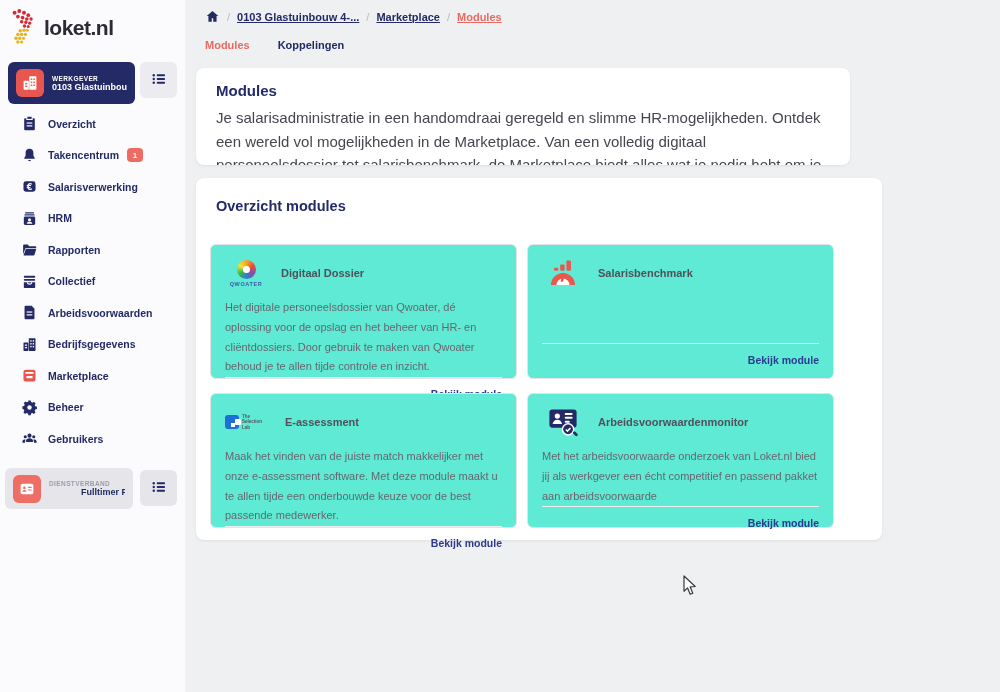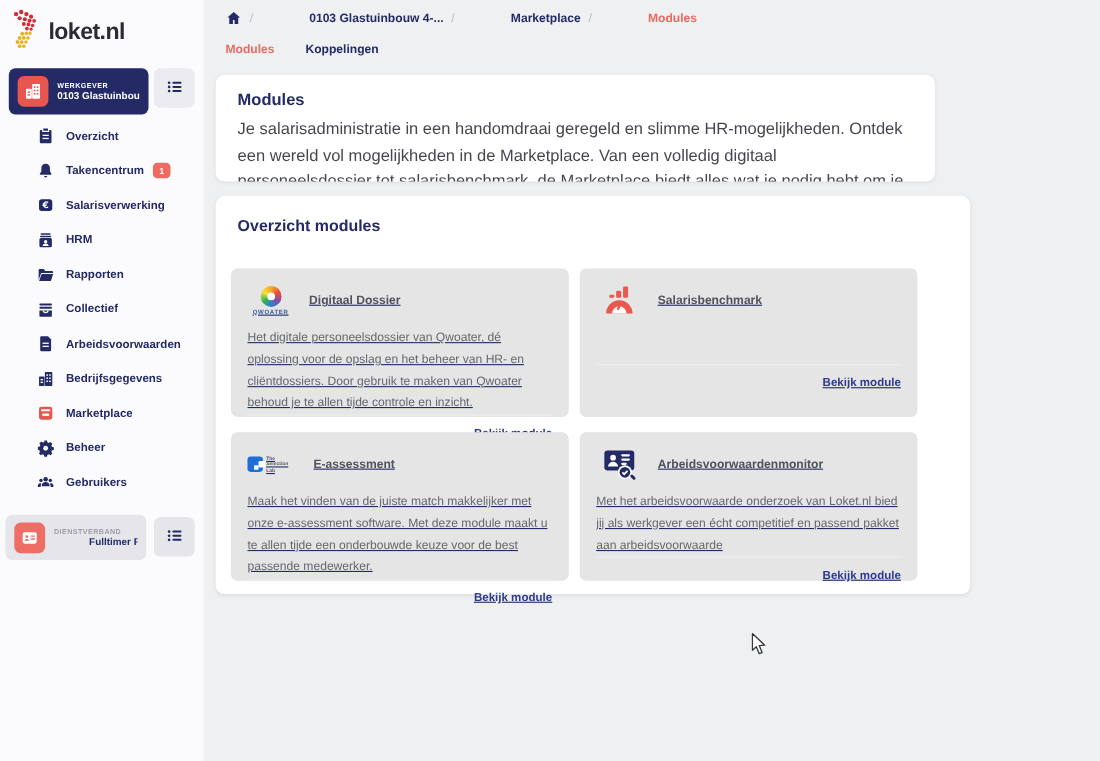--- a/index.html
+++ b/index.html
@@ -25,53 +25,53 @@
   .ctx-lines { display:flex; flex-direction:column; overflow:hidden; }
   .ctx-type { font-size:6.5px; letter-spacing:0.4px; color:#ffffff; font-weight:700; }
   .ctx-name { font-size:9px; font-weight:700; color:#ffffff; white-space:nowrap; }
   .ctx-card.employment .ctx-type { color:#9b9ca8; }
   .ctx-card.employment .ctx-name { color:#232a66;padding-left:32px; }
   .ctx-btn { position:absolute; width:37px; height:36px; border-radius:6px; background:#ebebf0;
              display:flex; align-items:center; justify-content:center; cursor:pointer; border:none; }
   .ctx-btn.top { left:140px; top:62px; }
   .ctx-btn.bottom { left:140px; top:470px; background:#e6e6ea; }
 
-  .nav { position:absolute; left:16px; top:108px; width:185px; }
+  .nav { position:absolute; left:4px; top:108px; width:185px; }
   .nav-item { display:flex; align-items:center; height:31.5px; padding-left:17px; cursor:pointer; }
   .nav-icon { width:17px; height:17px; margin-right:10px; color:#232a66; flex:0 0 auto; }
   .nav-icon svg { width:100%; height:100%; display:block; }
   .nav-icon.red { color:#e8574f; }
   .nav-label { font-size:10.5px; font-weight:600; color:#232a66; }
   .nav-badge { margin-left:8px; min-width:16px; height:14px; padding:0 4px; border-radius:4px;
                background:#ee6b62; color:#fff; font-size:8px; font-weight:700;
                display:flex; align-items:center; justify-content:center; }
 
   
   .main { position:absolute; left:185px; top:0; width:815px; height:692px; }
   .breadcrumb { position:absolute; left:20px; top:9px; display:flex; align-items:center; gap:7px; font-size:11px; }
   .crumb-home { width:15px; height:15px; color:#232a66; cursor:pointer; }
   .crumb-home svg { width:100%; height:100%; display:block; }
   .crumb-sep { color:#b9bac2; font-size:11px; }
-  .crumb-link { color:#232a66; font-weight:700; cursor:pointer;margin-left:44px; }
+  .crumb-link { color:#232a66; font-weight:700; text-decoration:underline; cursor:pointer; }
   .crumb-link.active { color:#e96a62; }
 
   .tabs { position:absolute; left:20px; top:39px; display:flex; gap:28px; font-size:11px; }
   .tab { font-weight:700; color:#232a66; cursor:pointer; }
   .tab.active { color:#e96a62; }
 
   .card { background:#ffffff; border-radius:8px; box-shadow:0 1px 3px rgba(40,40,70,0.08); }
   .intro-card { position:absolute; left:11px; top:68px; width:654px; height:97px; padding:14px 20px; overflow:hidden; }
   .intro-title { font-size:15px; font-weight:700; color:#232a66; margin-bottom:7px; }
   .intro-body { font-size:15px; line-height:1.58; color:#45464f; }
 
   .overview-card { position:absolute; left:11px; top:178px; width:686px; height:362px; padding:20px 14px 0 14px; }
   .overview-title { font-size:14.5px; font-weight:700; color:#232a66; margin-left:6px; }
   .module-grid { margin-top:30px; display:grid; grid-template-columns:307px 307px; grid-auto-rows:135px; gap:14px 10px; }
-  .module-card { border:1px solid #e3e3e8; border-radius:6px; background:#e5e5e5; padding:12px 14px 22px 14px;
-                 display:flex; flex-direction:column;text-decoration:underline; }
+  .module-card { border:1px solid #e3e3e8; border-radius:6px; background:#5eead4; padding:12px 14px 10px 14px;
+                 display:flex; flex-direction:column; }
   .module-head { display:flex; align-items:center; gap:14px; min-height:32px; }
   .module-title { font-size:11px; font-weight:700; color:#50515a; }
   .module-body { margin-top:9px; font-size:11px; line-height:1.8; color:#66676f; }
   .module-foot { margin-top:auto; border-top:1px solid #ededf1; padding-top:6px; text-align:right; }
   .module-cta { font-size:10.5px; font-weight:700; color:#2c3a8f; cursor:pointer;margin-top:29px; }
 
   
   .logo-box { flex:0 0 auto; display:flex; flex-direction:column; align-items:center; width:42px; }
   .qw-circle { width:19px; height:19px; border-radius:50%; position:relative;
                background:conic-gradient(#f5a623,#e94e3c,#8a4ea0,#2e7dd1,#3bb54a,#f2e23c,#f5a623); }

